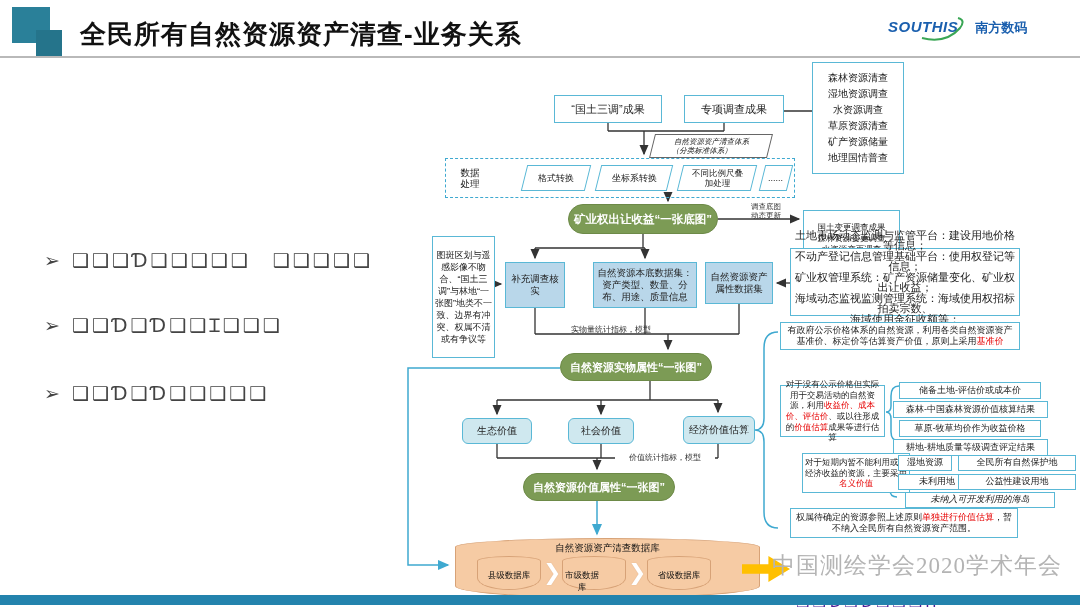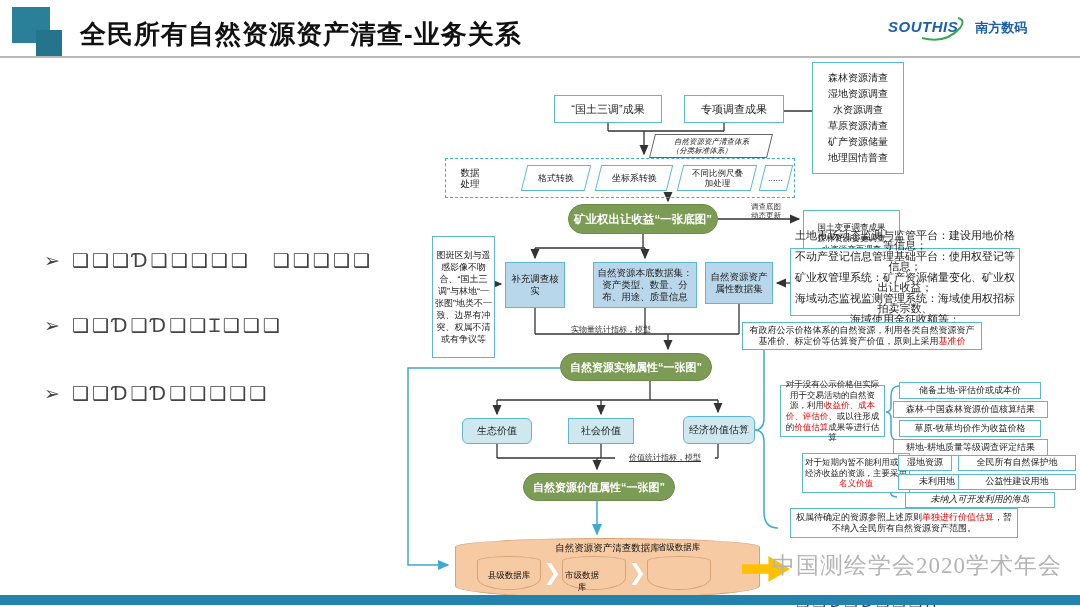--- a/index.html
+++ b/index.html
@@ -139,43 +139,43 @@
 不动产登记信息管理基础平台：使用权登记等信息；
 矿业权管理系统：矿产资源储量变化、矿业权出让收益；
 海域动态监视监测管理系统：海域使用权招标拍卖宗数、
 海域使用金征收额等；
 ......</div>
 
   <div class="lbl" style="left:556px;top:324px;width:110px;font-size:8px;">实物量统计指标，模型</div>
   <div class="greenpill" style="left:560px;top:353px;width:152px;height:28px;font-size:11px;">自然资源实物属性“一张图”</div>
 
   <div class="box" style="left:462px;top:418px;width:70px;height:26px;font-size:10px;background:#cfe8ef;border-radius:6px;">生态价值</div>
-  <div class="box" style="left:568px;top:418px;width:66px;height:26px;font-size:10px;background:#cfe8ef;border-radius:0;">社会价值</div>
+  <div class="box" style="left:568px;top:418px;width:66px;height:26px;font-size:10px;background:#cfe8ef;border-radius:6px;">社会价值</div>
   <div class="box" style="left:683px;top:416px;width:72px;height:28px;font-size:10px;background:#cfe8ef;border-radius:6px;">经济价值估算</div>
-  <div class="lbl" style="left:615px;top:452px;width:100px;font-size:8px;background:#fff;text-decoration:underline;">价值统计指标，模型</div>
+  <div class="lbl" style="left:615px;top:452px;width:100px;font-size:8px;background:#fff;">价值统计指标，模型</div>
   <div class="greenpill" style="left:523px;top:473px;width:152px;height:28px;font-size:11px;">自然资源价值属性“一张图”</div>
 
   <div>
     <div class="cyl-top" style="left:455px;top:538px;width:305px;height:18px;"></div>
     <div class="cyl-body" style="left:455px;top:547px;width:305px;height:51px;"></div>
     <div class="lbl" style="left:505px;top:542px;width:205px;font-size:9.5px;color:#111;">自然资源资产清查数据库</div>
     <div class="cyl-top" style="left:477px;top:556px;width:64px;height:10px;"></div>
     <div class="cyl-body" style="left:477px;top:561px;width:64px;height:29px;"></div>
     <div class="lbl" style="left:477px;top:570px;width:64px;font-size:8.5px;color:#111;">县级数据库</div>
     <div class="chev" style="left:543px;top:560px;">❯</div>
     <div class="cyl-top" style="left:562px;top:556px;width:64px;height:10px;"></div>
     <div class="cyl-body" style="left:562px;top:561px;width:64px;height:29px;"></div>
     <div class="lbl" style="left:562px;top:570px;width:40px;font-size:8.5px;color:#111;">市级数据库</div>
     <div class="chev" style="left:628px;top:560px;">❯</div>
     <div class="cyl-top" style="left:647px;top:556px;width:64px;height:10px;"></div>
     <div class="cyl-body" style="left:647px;top:561px;width:64px;height:29px;"></div>
-    <div class="lbl" style="left:647px;top:542px;width:64px;font-size:8.5px;color:#111;">省级数据库</div>
+    <div class="lbl" style="left:647px;top:570px;width:64px;font-size:8.5px;color:#111;">省级数据库</div>
   </div>
 
-  <div class="rulebox" style="left:742px;top:322px;width:240px;height:28px;font-size:9px;padding:1px 4px;">
+  <div class="rulebox" style="left:780px;top:322px;width:240px;height:28px;font-size:9px;padding:1px 4px;">
       <span><span>有政府公示价格体系的自然资源，利用各类自然资源资产基准价、标定价等估算资产价值，原则上采用</span><span class="red">基准价</span></span>
     </div>
   <div class="rulebox" style="left:780px;top:385px;width:105px;height:52px;font-size:8.5px;padding:2px;">
       <span><span>对于没有公示价格但实际用于交易活动的自然资源，利用</span><span class="red">收益价、成本价、评估价</span><span>、或以往形成的</span><span class="red">价值估算</span><span>成果等进行估算</span></span>
     </div>
   <div class="rulebox" style="left:899px;top:382px;width:142px;height:17px;font-size:9px;">储备土地-评估价或成本价</div>
   <div class="rulebox" style="left:893px;top:401px;width:155px;height:17px;font-size:9px;">森林-中国森林资源价值核算结果</div>
   <div class="rulebox" style="left:899px;top:420px;width:142px;height:17px;font-size:9px;">草原-牧草均价作为收益价格</div>
   <div class="rulebox" style="left:893px;top:439px;width:155px;height:17px;font-size:9px;">耕地-耕地质量等级调查评定结果</div>
   <div class="rulebox" style="left:778px;top:453px;width:108px;height:40px;font-size:8.5px;padding:2px;margin-left:24px;">

